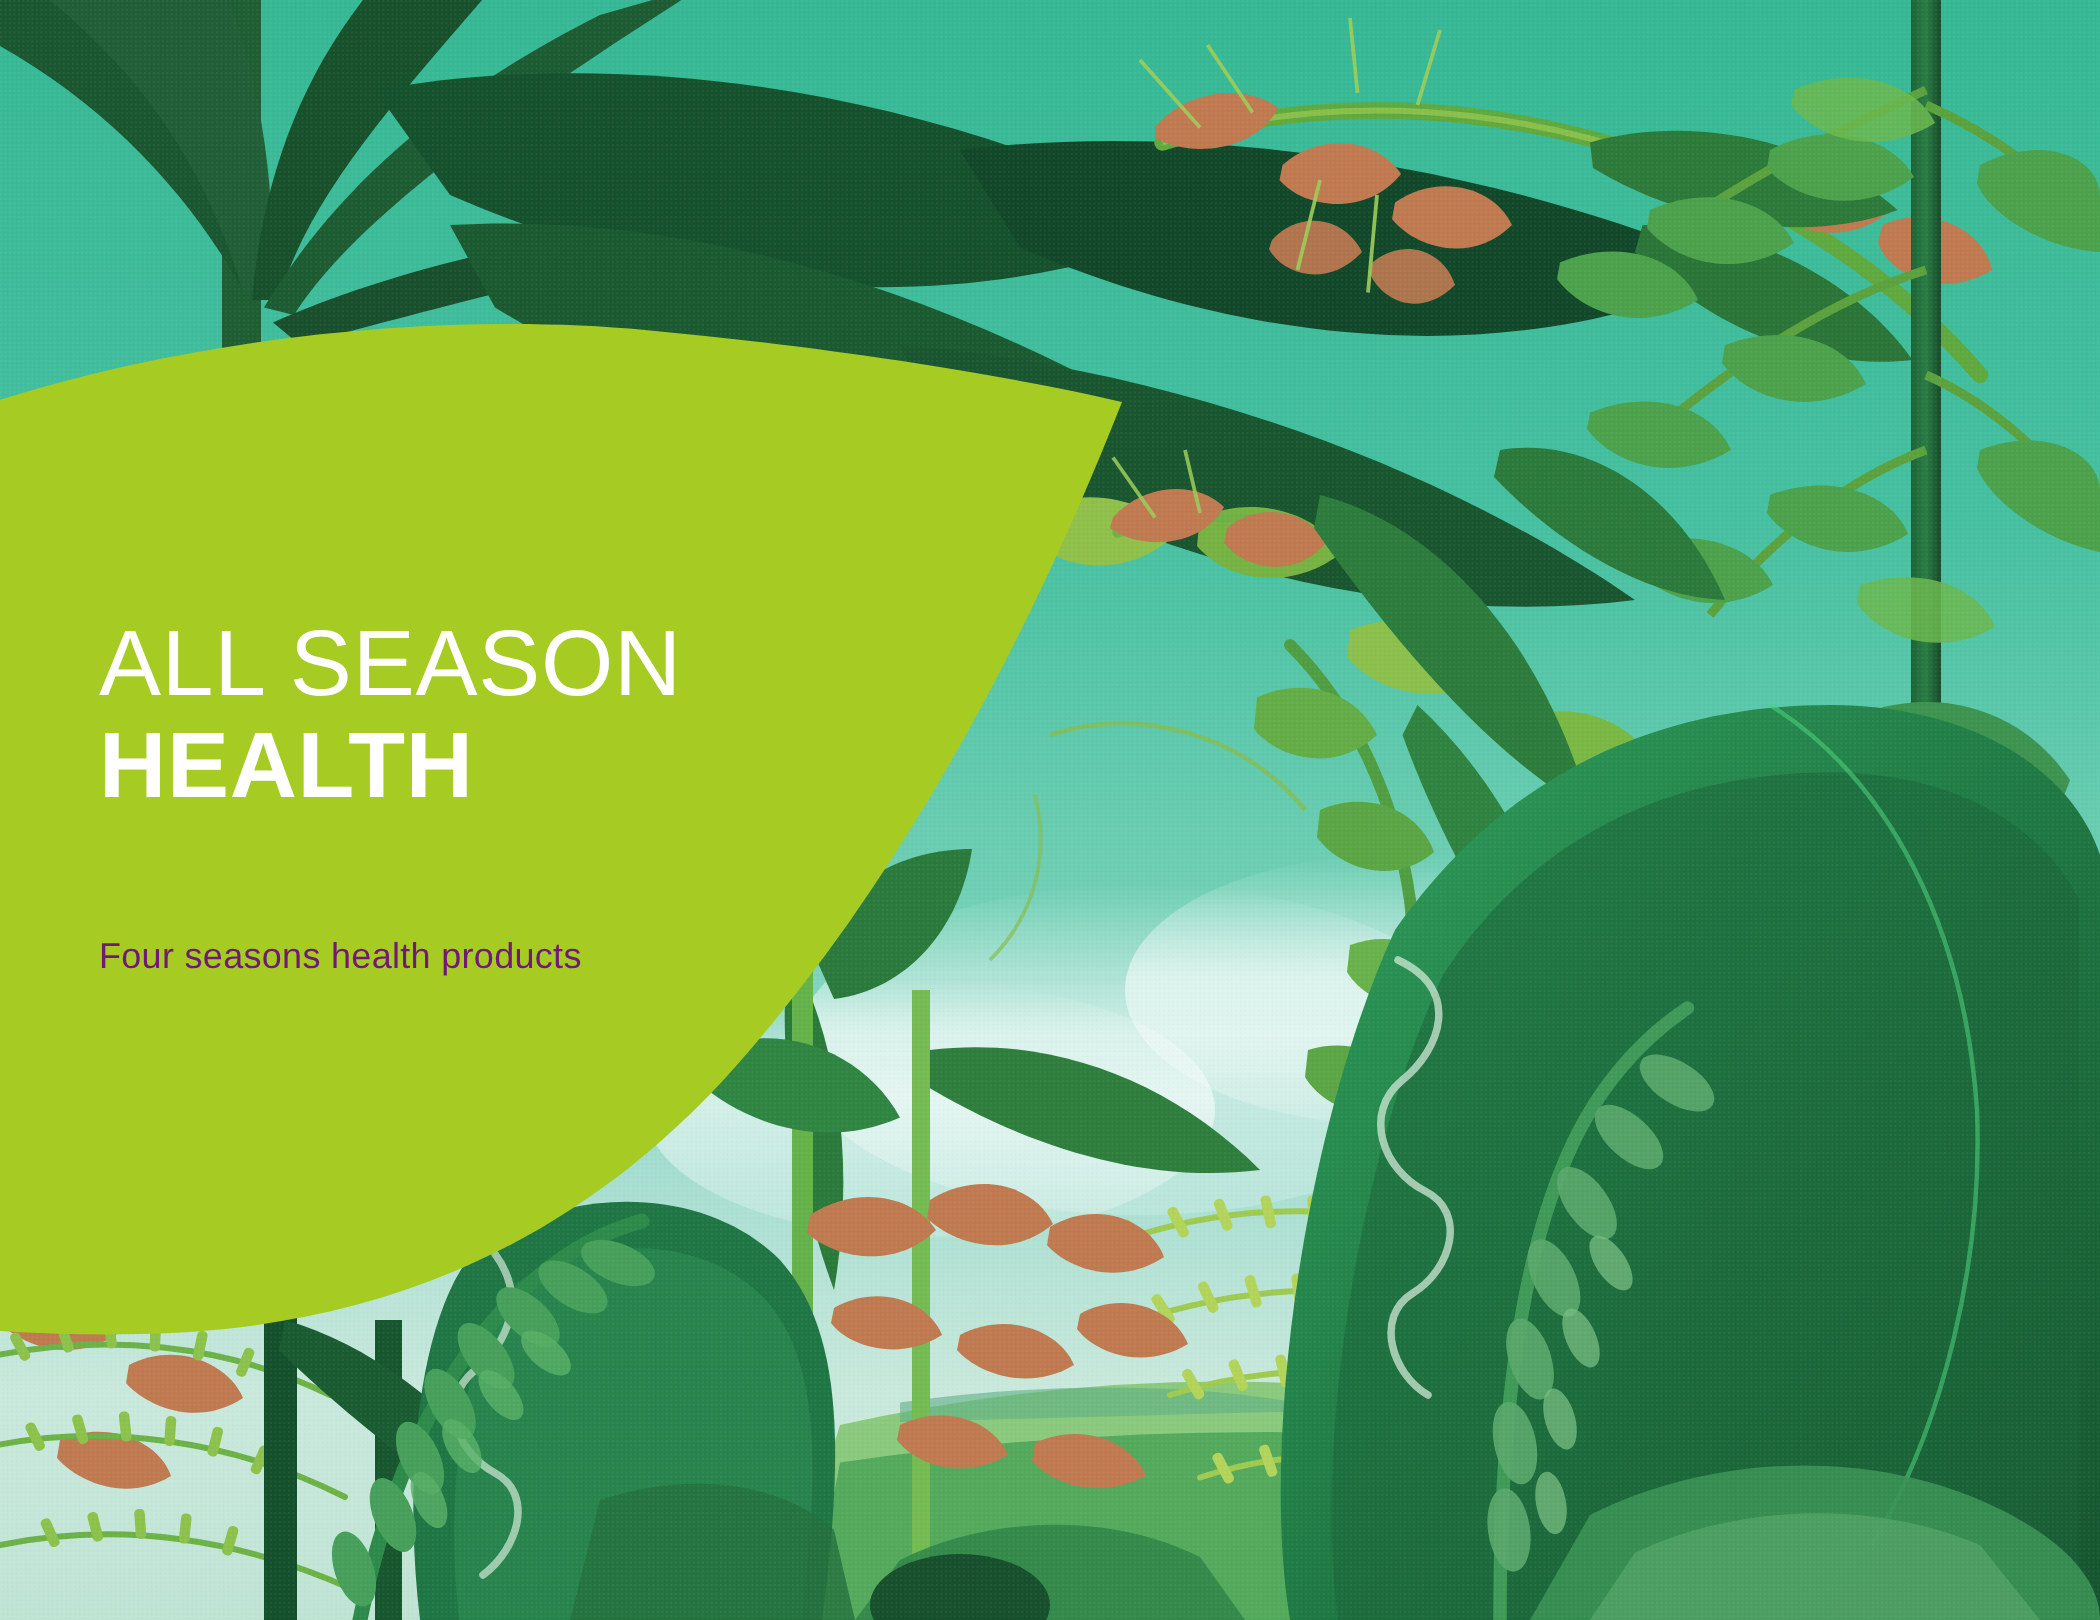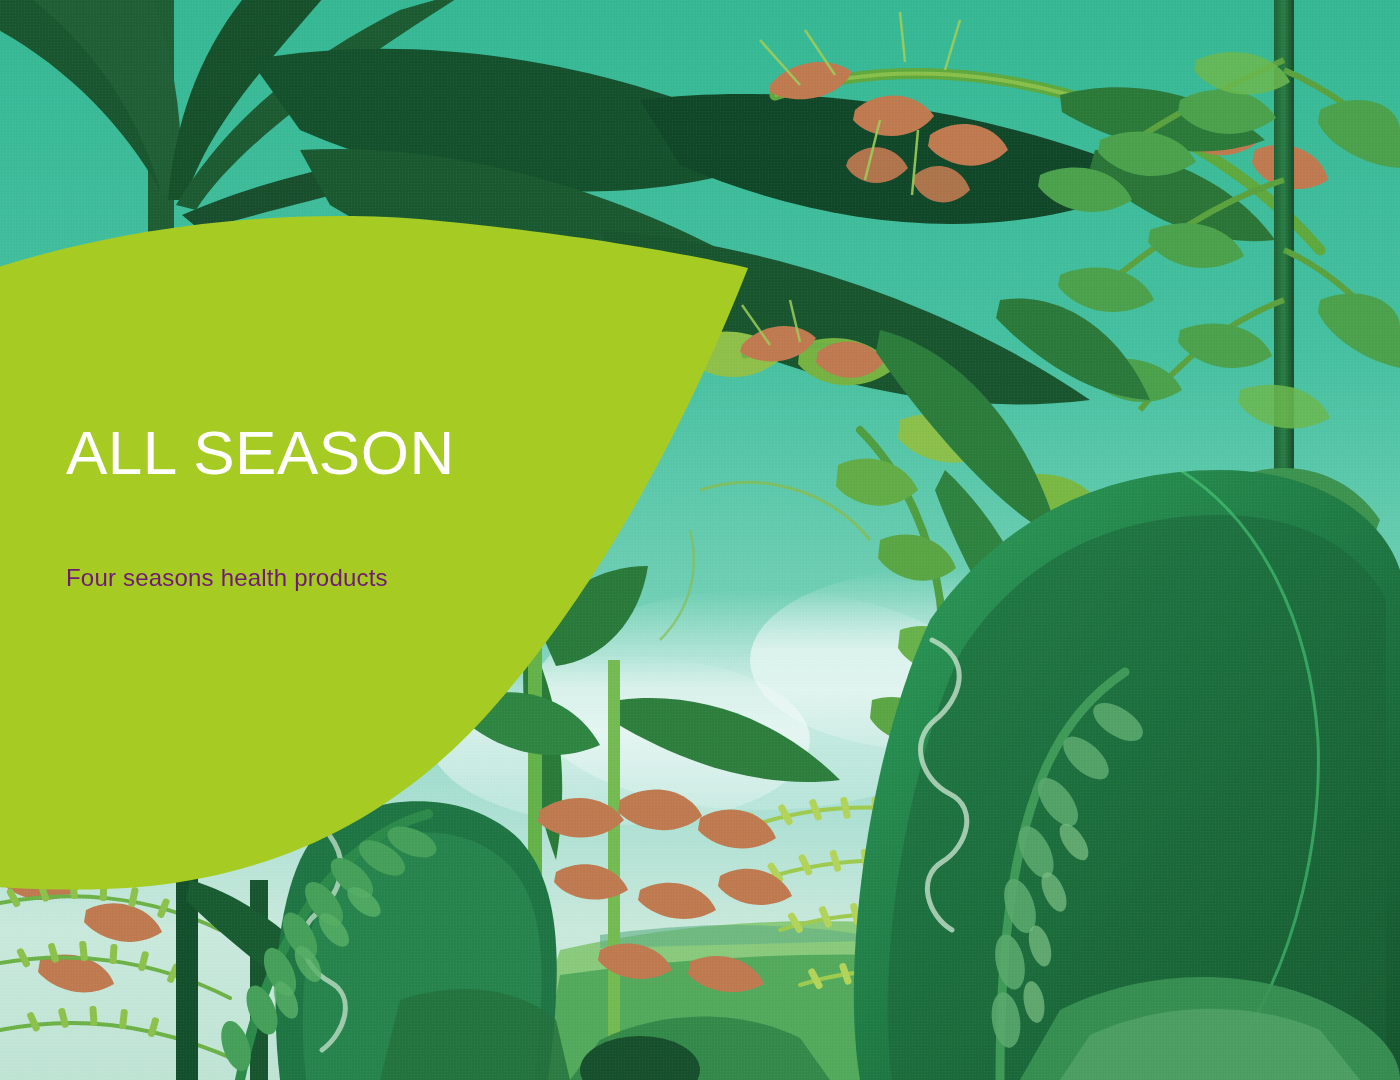--- a/index.html
+++ b/index.html
@@ -27,21 +27,21 @@
     position: absolute;
     left: 0; top: 0;
     width: 1400px; height: 1080px;
     pointer-events: none;
   }
 
   
   .text-block {
     position: absolute;
     left: 66px;
-    top: 420px;
+    top: 410px;
     width: 520px;
     z-index: 40;
   }
   .headline-line1 {
     font-size: 62px;
     line-height: 66px;
     font-weight: 300;
     color: #ffffff;
     letter-spacing: 0.5px;
     margin: 0;
@@ -440,16 +440,17 @@
              C 120 222, 300 208, 430 220
              C 560 232, 680 252, 748 268
              C 700 390, 620 560, 500 700
              C 400 818, 280 872, 150 886
              C 90 892, 20 890, -40 884
              Z" fill="#a6cc24"></path>
   </svg>
 
   <div class="text-block">
     <div class="headline-line1">ALL SEASON</div>
+    <div class="headline-line2">HEALTH</div>
     <div class="subtitle">Four seasons health products</div>
   </div>
 
 </div>
 
 </body></html>

